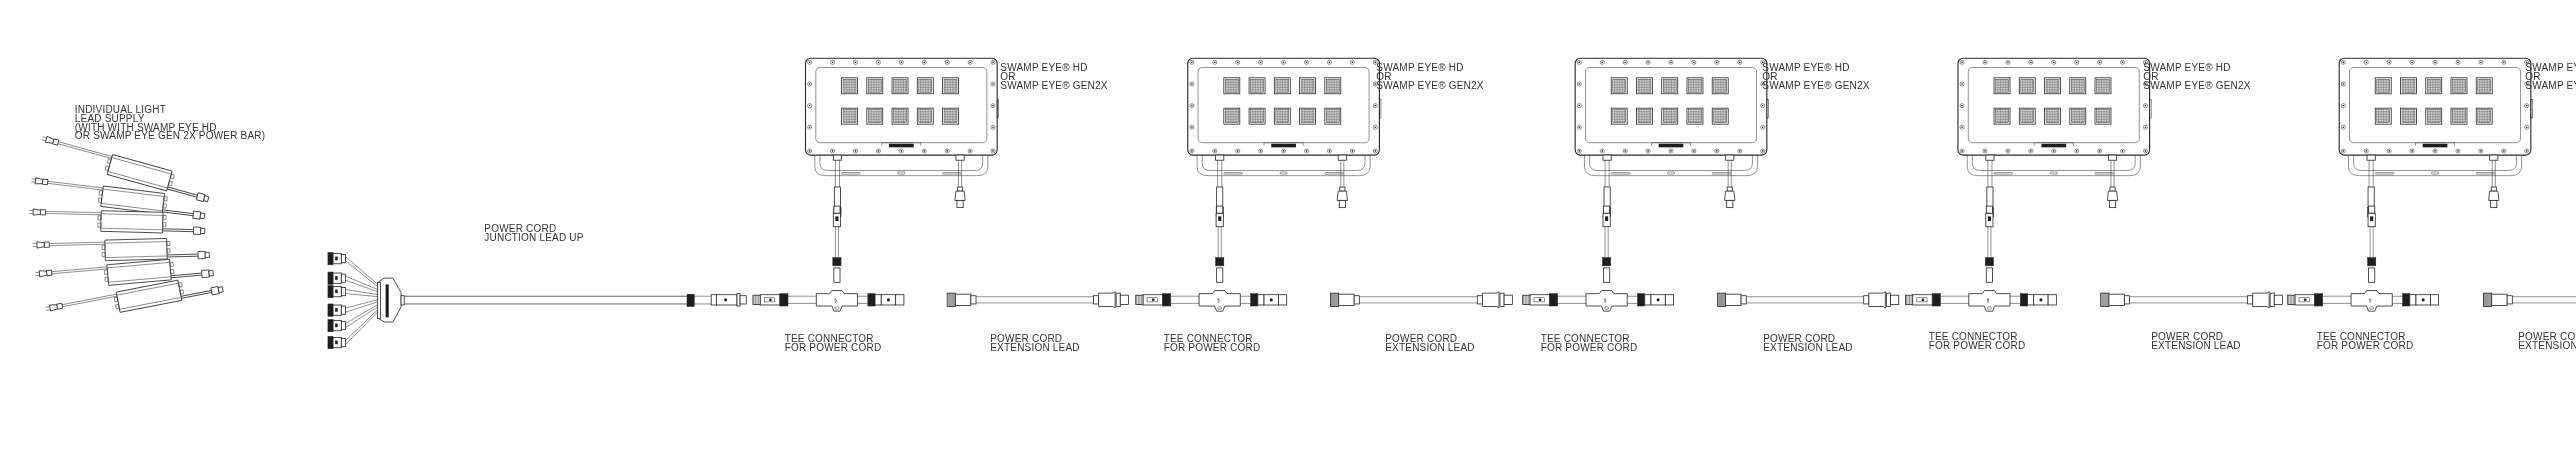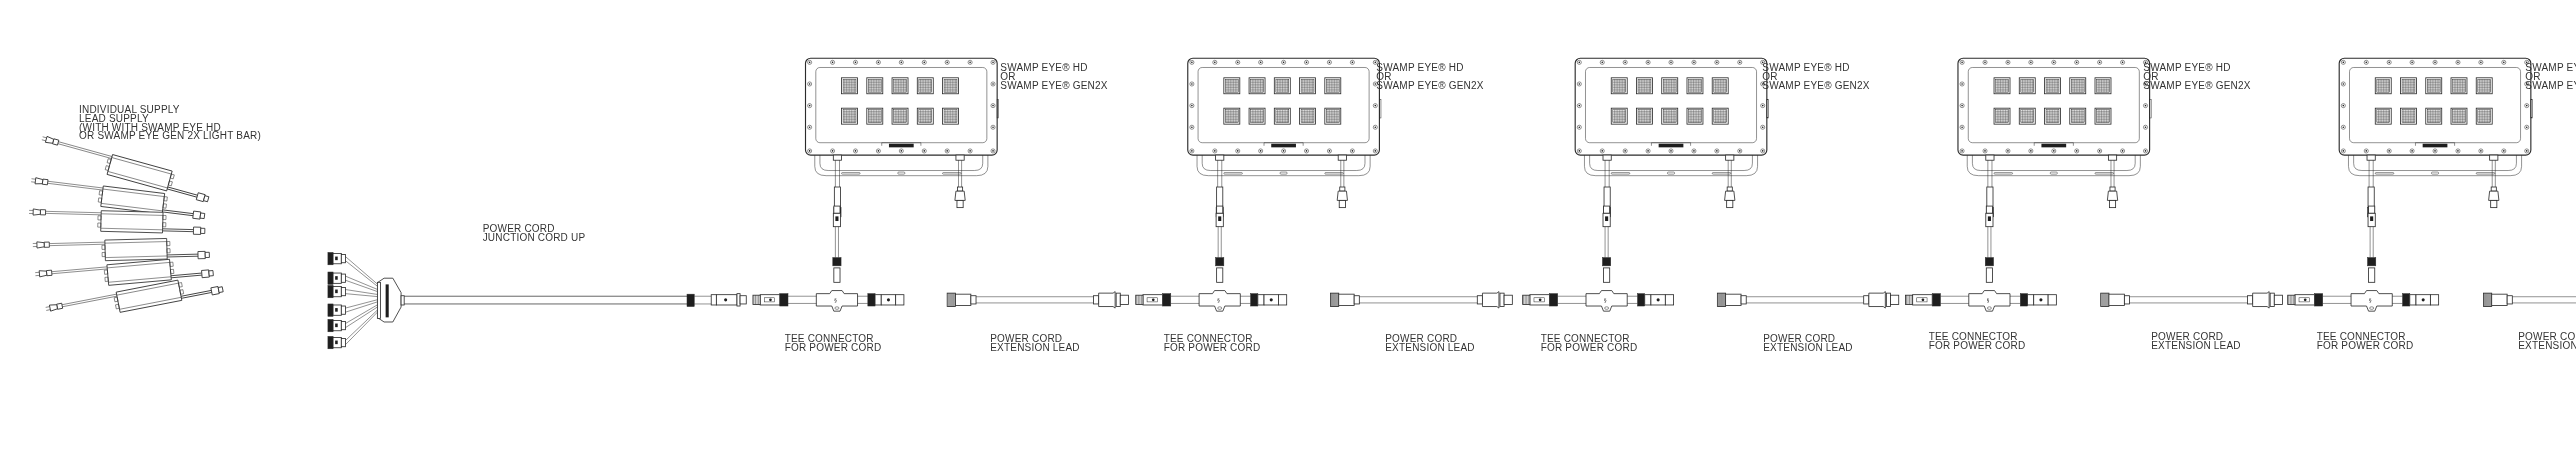--- a/index.html
+++ b/index.html
@@ -1188,29 +1188,29 @@
         <rect x="-112" y="59" width="14" height="22" fill="#1e1e1e" stroke="#2b2b2b"></rect>
         <rect x="-98" y="61" width="24" height="18" stroke="#2b2b2b" stroke-width="1.6" fill="#ffffff"></rect>
         <rect x="-74" y="63" width="14" height="14" stroke="#2b2b2b" stroke-width="1.6" fill="#ffffff"></rect>
         <line x1="-60" y1="66" x2="0" y2="66" stroke="#2b2b2b" stroke-width="1" fill="none"></line>
         <line x1="-60" y1="74" x2="0" y2="74" stroke="#2b2b2b" stroke-width="1" fill="none"></line>
       </g>
     </g>
 </svg>
 
 <div class="lbl" style="left:170px; top:106px;">
-  <div>INDIVIDUAL SUPPLY</div>
+  <div>INDIVIDUAL LIGHT</div>
   <div>LEAD SUPPLY</div>
   <div>(WITH WITH SWAMP EYE HD</div>
-  <div>OR SWAMP EYE GEN 2X LIGHT BAR)</div>
+  <div>OR SWAMP EYE GEN 2X POWER BAR)</div>
 </div>
 
 <div class="lbl" style="left:534px; top:225px;">
   <div>POWER CORD</div>
-  <div>JUNCTION CORD UP</div>
+  <div>JUNCTION LEAD UP</div>
 </div>
 
 <div class="lbl" style="left:1054px; top:64px;">
   <div>SWAMP EYE® HD</div>
   <div>OR</div>
   <div>SWAMP EYE® GEN2X</div>
 </div>
 <div class="lbl" style="left:1430px; top:64px;">
   <div>SWAMP EYE® HD</div>
   <div>OR</div>

